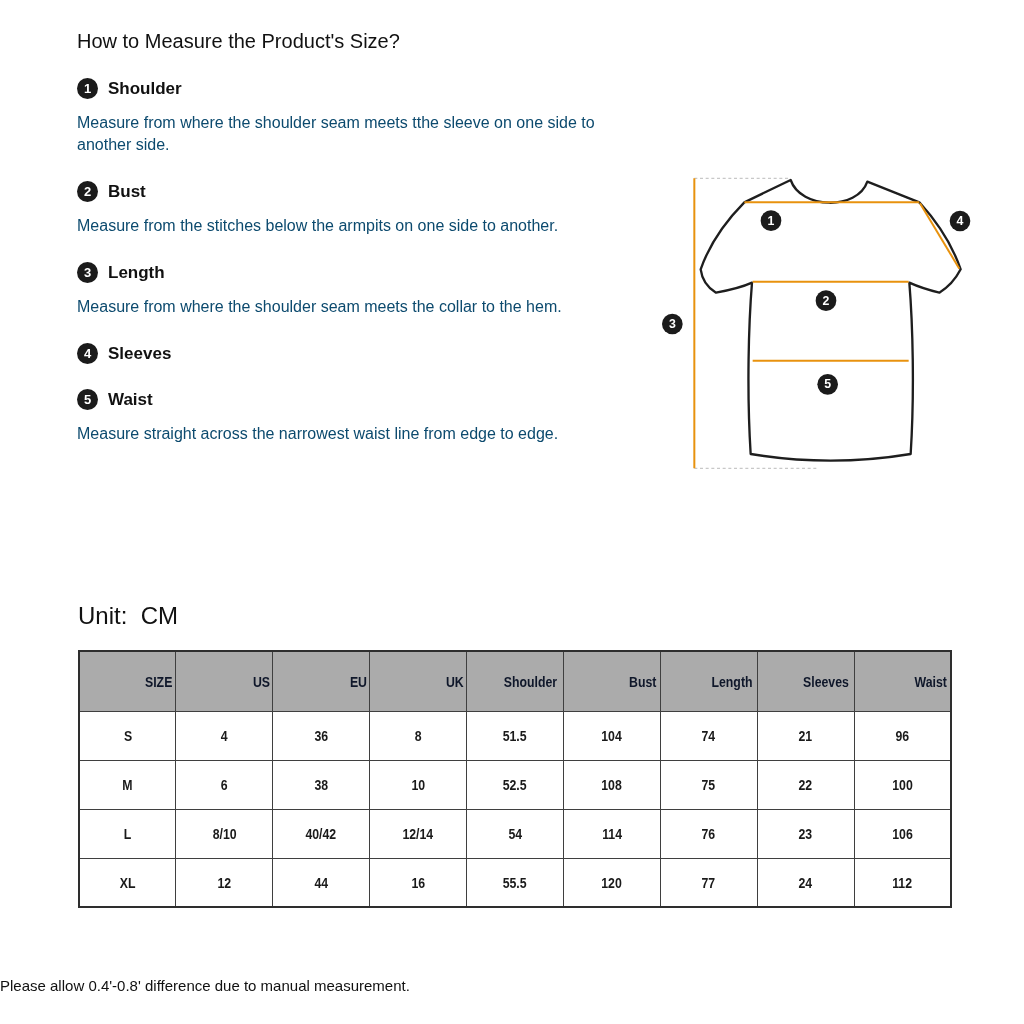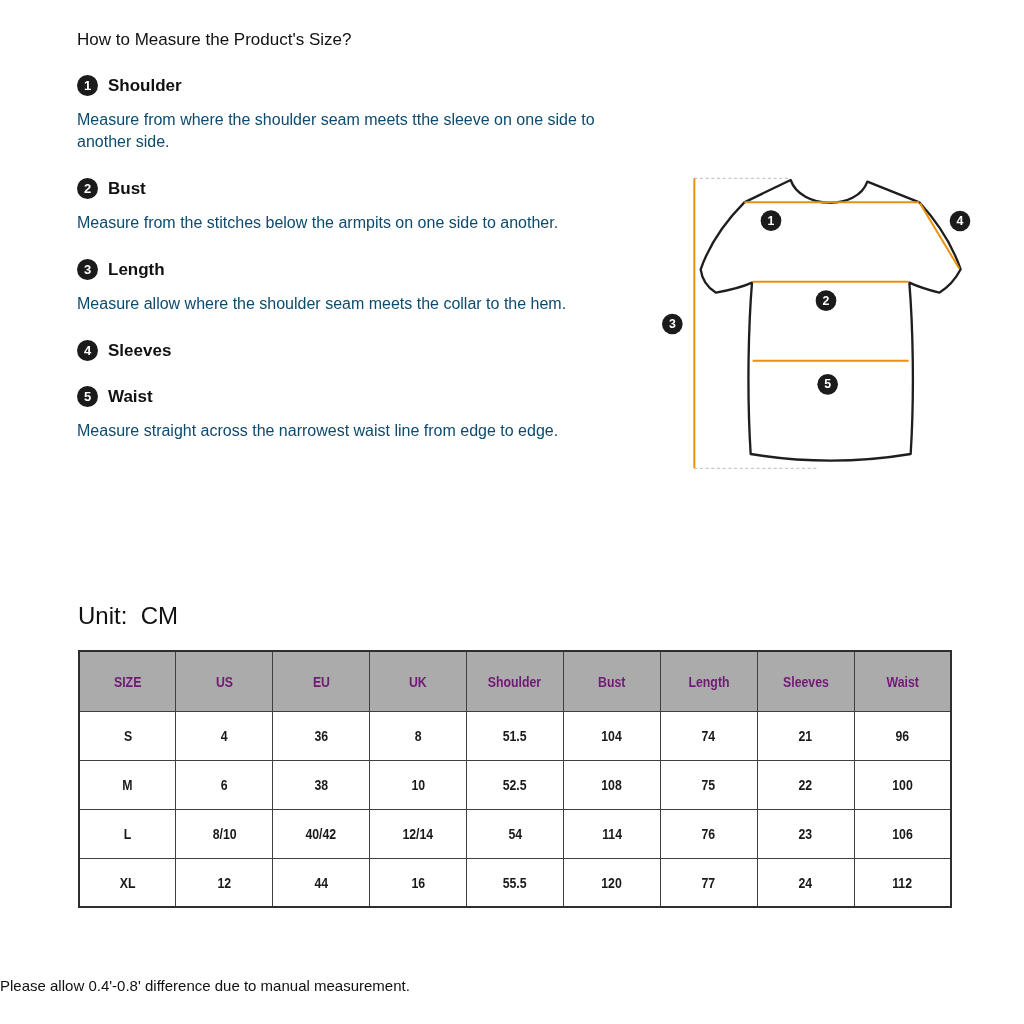--- a/index.html
+++ b/index.html
@@ -1,20 +1,20 @@
 <!DOCTYPE html>
 <html><head>
 <meta charset="utf-8">
 <style>
   * { margin:0; padding:0; box-sizing:border-box; }
   html,body { width:1024px; height:1024px; background:#fff; overflow:hidden; }
   body { font-family:"Liberation Sans", sans-serif; color:#1c1c1c; position:relative; }
 
   .instructions { position:absolute; left:77px; top:30px; width:545px; }
-  .page-title { font-size:17px; font-weight:400; color:#111; }
+  .page-title { font-size:20px; font-weight:400; color:#111; }
 
   .section { margin-top:25px; }
   .sec-head { display:flex; align-items:center; gap:10px; }
   .badge {
     width:21px; height:21px; border-radius:50%;
     background:#1b1b1b; color:#fff;
     font-size:13px; font-weight:700;
     display:flex; align-items:center; justify-content:center;
     flex:0 0 21px;
   }
@@ -26,21 +26,21 @@
   .diagram { position:absolute; left:640px; top:150px; width:384px; height:340px; }
   .diagram svg { width:100%; height:100%; display:block; }
 
   table.size-table {
     position:absolute; left:78px; top:650px; width:874px;
     border-collapse:collapse; table-layout:fixed;
     border:2px solid #2e2e2e;
   }
   table.size-table th {
     height:60px; background:#ababab; border:1px solid #3f3f3f;
-    font-size:15px; font-weight:700; color:#701a75; text-align:center;
+    font-size:15px; font-weight:700; color:#0f172a; text-align:right;
   }
   table.size-table td {
     height:49px; background:#fff; border:1px solid #3f3f3f;
     font-size:15px; font-weight:600; color:#1a1a1a; text-align:center;
   }
   .cond { display:inline-block; transform:scaleX(0.82); transform-origin:center; white-space:nowrap; }
 
   .footer-note {
     position:absolute; left:0; top:977px; width:1024px;
     text-align:left; font-size:15px; color:#111;
@@ -66,21 +66,21 @@
       <span class="sec-label">Bust</span>
     </div>
     <div class="sec-desc">Measure from the stitches below the armpits on one side to another.</div>
   </div>
 
   <div class="section">
     <div class="sec-head">
       <span class="badge">3</span>
       <span class="sec-label">Length</span>
     </div>
-    <div class="sec-desc">Measure allow where the shoulder seam meets the collar to the hem.</div>
+    <div class="sec-desc">Measure from where the shoulder seam meets the collar to the hem.</div>
   </div>
 
   <div class="section">
     <div class="sec-head">
       <span class="badge">4</span>
       <span class="sec-label">Sleeves</span>
     </div>
   </div>
 
   <div class="section">

